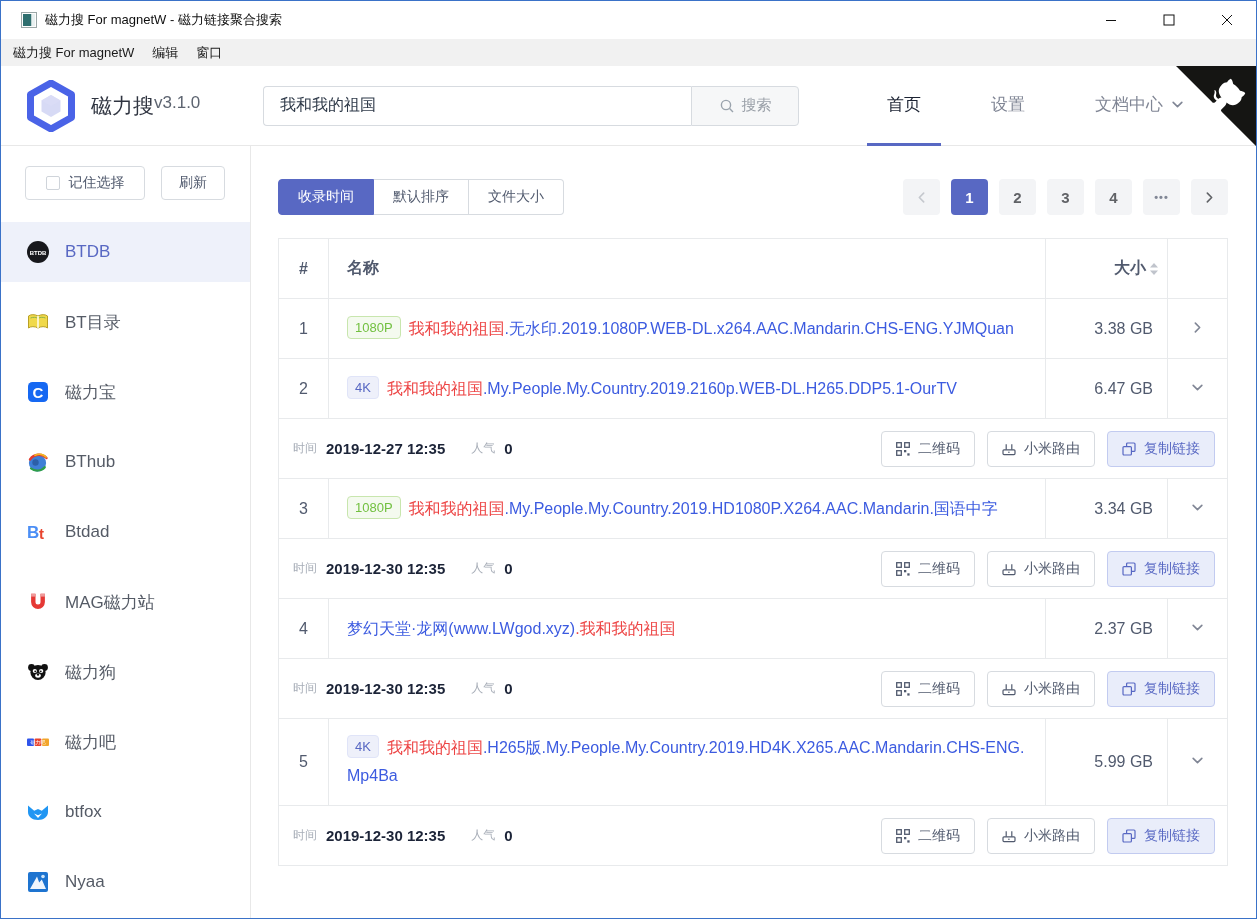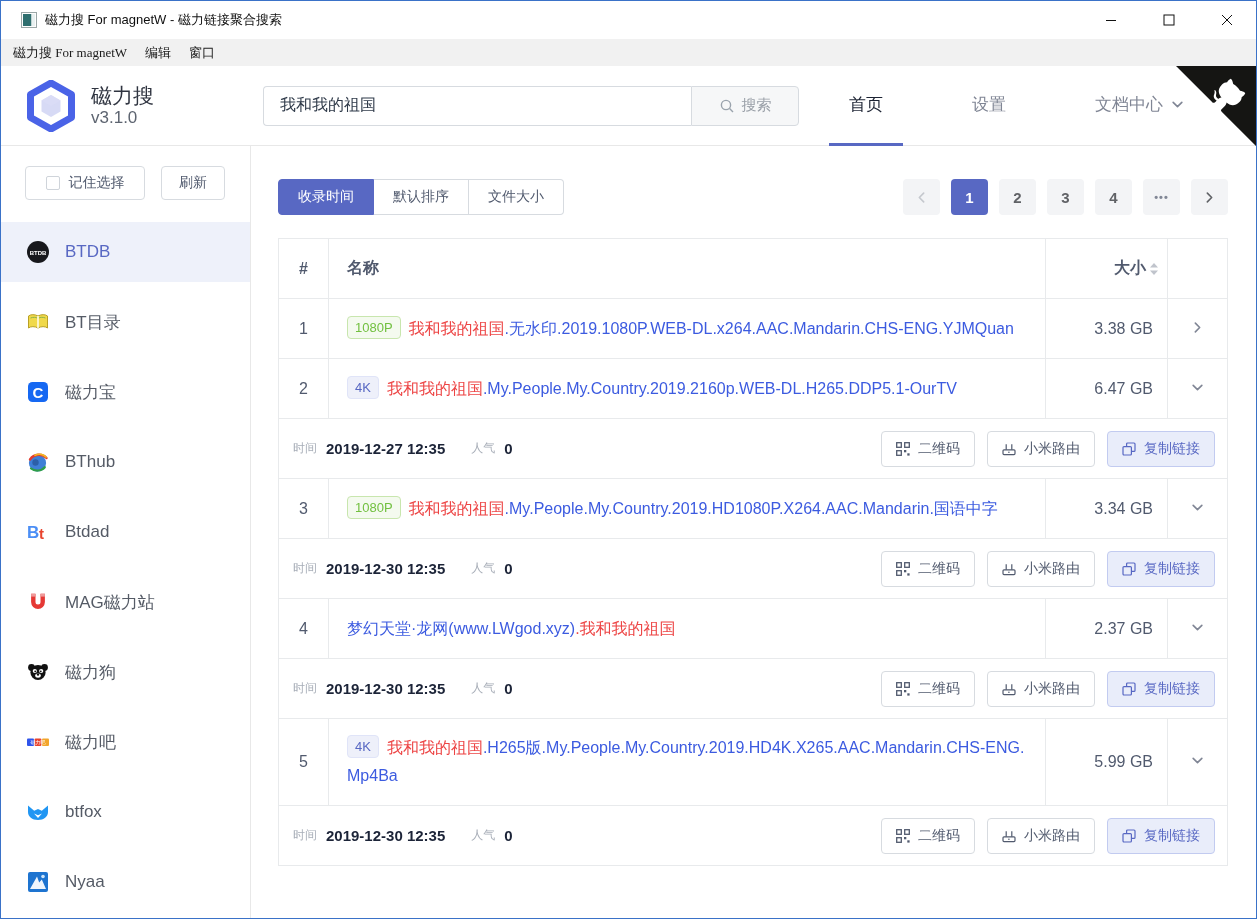--- a/index.html
+++ b/index.html
@@ -8,34 +8,34 @@
   .window { width:1257px; height:919px; border:1px solid #3a72c8; display:flex; flex-direction:column; background:#fff; overflow:hidden; }
 
   
   .titlebar { height:38px; flex:0 0 38px; display:flex; align-items:center; padding-left:20px; background:#fff; }
   .titlebar .app-icon { width:16px; height:16px; margin-right:8px; display:flex; }
   .titlebar .title-text { font-size:13px; color:#0f0f0f; }
   .win-controls { margin-left:auto; display:flex; height:38px; }
   .win-btn { width:58px; height:38px; display:flex; align-items:center; justify-content:center; cursor:default; }
 
   
-  .menubar { height:27px; flex:0 0 27px; background:#f1f1f1; display:flex; align-items:center; padding-left:3px;font-family:Liberation Serif, serif; }
+  .menubar { height:27px; flex:0 0 27px; background:#f1f1f1; display:flex; align-items:center; padding-left:3px; }
   .menu-item { font-size:13px; color:#1a1a1a; padding:0 9px; height:100%; display:flex; align-items:center; }
 
   
   .appheader { height:80px; flex:0 0 80px; display:flex; align-items:center; position:relative; border-bottom:1px solid #e8e8e8; background:#fff; }
   .logo-block { width:250px; flex:0 0 250px; display:flex; align-items:center; padding-left:24px; }
   .logo-mark { width:52px; height:52px; margin-right:14px; }
-  .logo-texts { display:flex; flex-direction:column; line-height:1.2; }
+  .logo-texts { display:flex; flex-direction:row; line-height:1.2; }
   .logo-name { font-size:21px; color:#2f3440; }
   .logo-version { font-size:17px; color:#5d6470; }
   .search-group { display:flex; margin-left:12px; height:40px; }
   .search-input { width:428px; height:40px; border:1px solid #d7dbe0; border-right:none; border-radius:4px 0 0 4px; padding:0 16px; font-size:16px; color:#2f3a49; outline:none; font-family:inherit; }
   .search-btn { width:108px; height:40px; border:1px solid #d7dbe0; border-radius:0 4px 4px 0; background:#f6f7f8; color:#9aa0a8; font-size:15px; display:flex; align-items:center; justify-content:center; gap:7px; cursor:pointer; }
-  .nav { position:absolute; right:52px; top:0; height:80px; display:flex;gap:19px; }
+  .nav { position:absolute; right:52px; top:0; height:80px; display:flex; }
   .nav-item { height:80px; display:flex; align-items:center; padding:0 20px; font-size:17px; color:#808695; cursor:pointer; gap:8px; border-bottom:3px solid transparent; }
   .nav-item + .nav-item { margin-left:30px; }
   .nav-item.active { color:#1c2333; border-bottom:3px solid #5868c3; }
   .github-corner { position:absolute; top:0; right:0; width:80px; height:80px; z-index:5; }
 
   
   .body-wrap { flex:1; display:flex; overflow:hidden; }
   .sidebar { width:250px; flex:0 0 250px; border-right:1px solid #e8e8e8; padding-top:20px; overflow:hidden; background:#fff; }
   .side-controls { display:flex; gap:16px; padding:0 24px; margin-bottom:22px; }
   .remember-btn { width:120px; height:34px; border:1px solid #d7dbe0; border-radius:4px; background:#fff; display:flex; align-items:center; justify-content:center; gap:9px; font-size:14px; color:#515a6e; cursor:pointer; }

